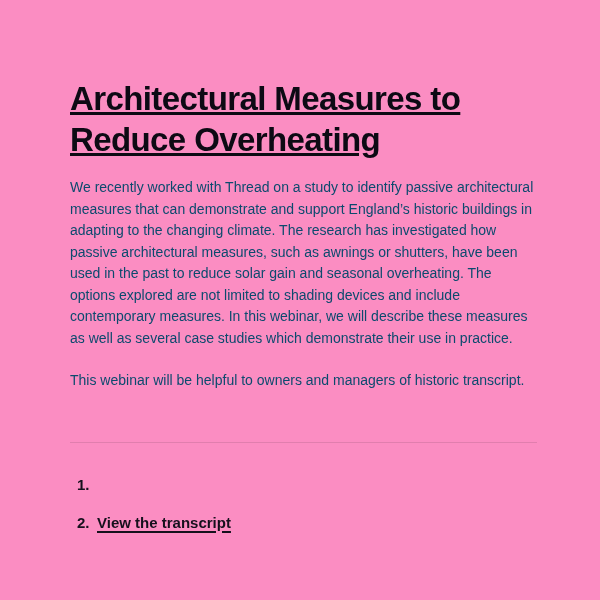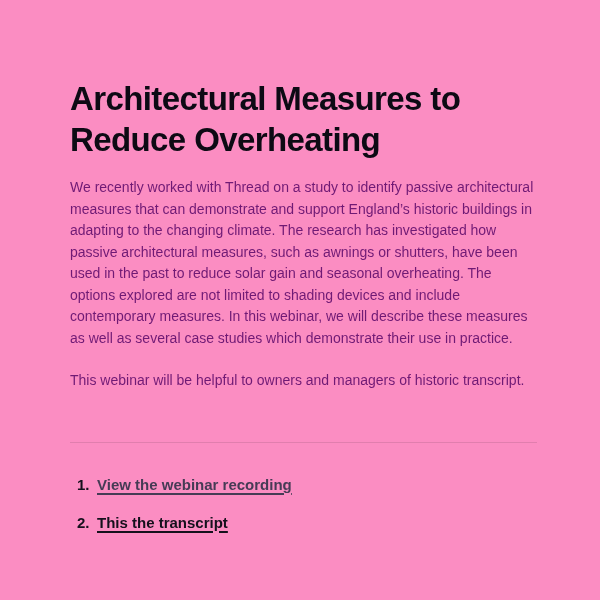--- a/index.html
+++ b/index.html
@@ -20,27 +20,28 @@
     height: 600px;
     padding: 78px 63px 0 70px;
   }
   .page-title {
     margin: 0;
     font-size: 33px;
     line-height: 41px;
     font-weight: 700;
     letter-spacing: -0.6px;
     color: #0d0a14;
+    text-decoration: underline;
   }
   .body-paragraph {
     margin: 17px 0 0 0;
     font-size: 14px;
     line-height: 21.5px;
     font-weight: 400;
-    color: #701a75;
+    color: #0c4a6e;
     max-width: 467px;
   }
   .body-paragraph.second {
     margin-top: 21px;
   }
   .divider {
     border: none;
     border-top: 1px solid rgba(0, 0, 0, 0.10);
     margin: 50px 0 0 0;
     width: 467px;
@@ -88,21 +89,20 @@
 
   <p class="body-paragraph">We recently worked with Thread on a study to identify passive architectural measures that can demonstrate and support England’s historic buildings in adapting to the changing climate. The research has investigated how passive architectural measures, such as awnings or shutters, have been used in the past to reduce solar gain and seasonal overheating. The options explored are not limited to shading devices and include contemporary measures. In this webinar, we will describe these measures as well as several case studies which demonstrate their use in practice.</p>
 
   <p class="body-paragraph second">This webinar will be helpful to owners and managers of historic transcript.</p>
 
   <hr class="divider">
 
   <ol class="action-list">
     <li class="action-item">
       <span class="item-number">1.</span>
-      <a class="action-link visited">View the webinar recording</a>
     </li>
     <li class="action-item">
       <span class="item-number">2.</span>
-      <a class="action-link unvisited">This the transcript</a>
+      <a class="action-link unvisited">View the transcript</a>
     </li>
   </ol>
 
 </div>
 
 </body></html>

